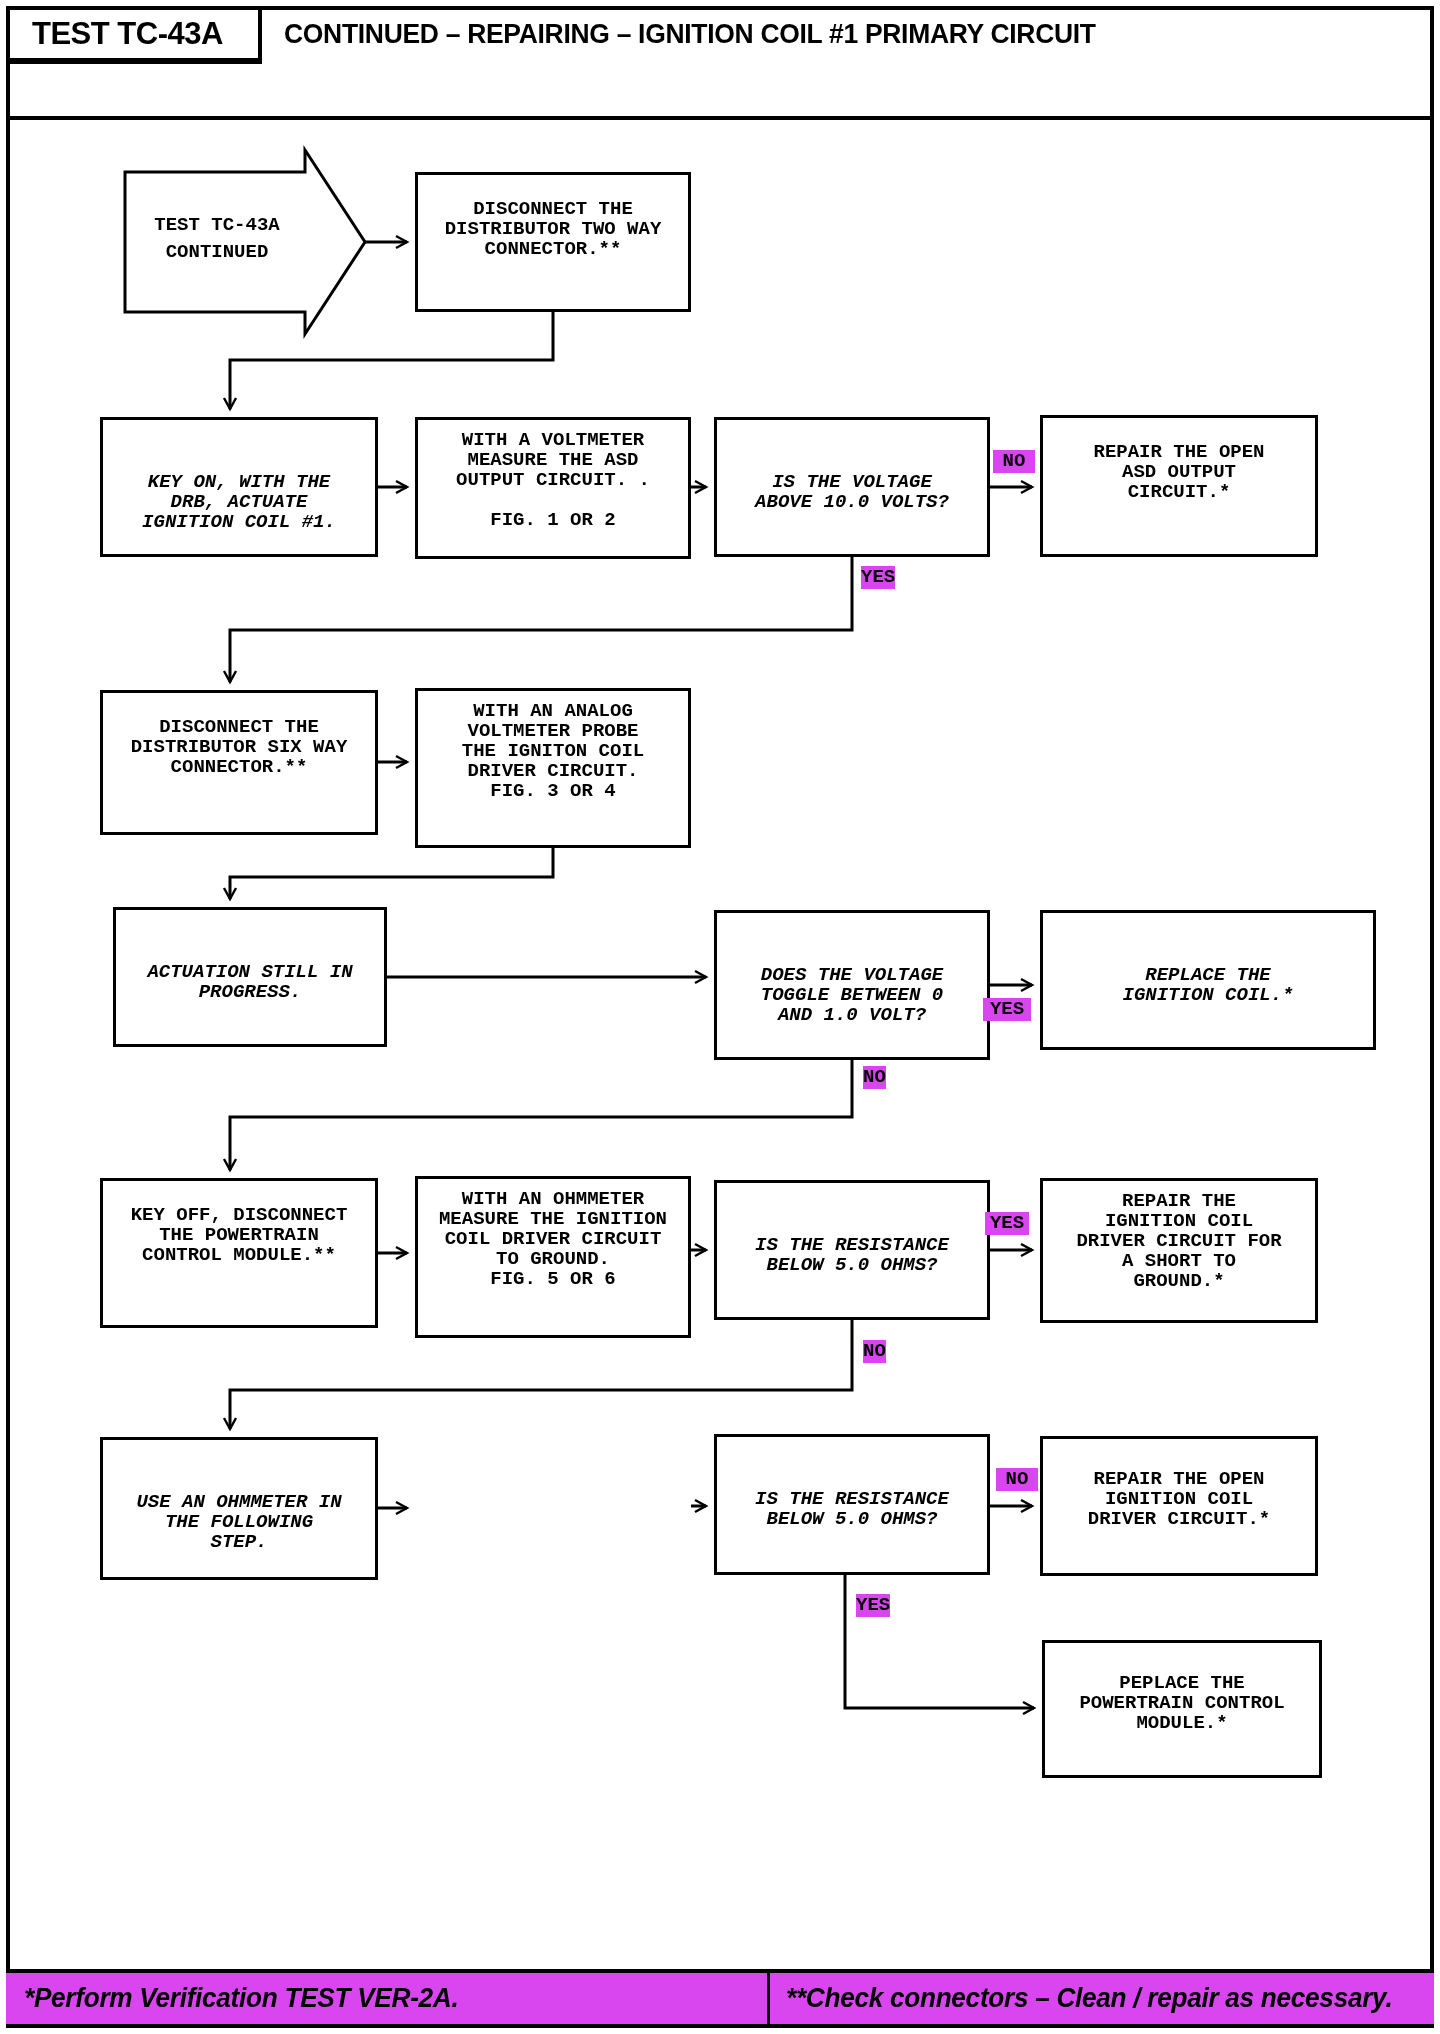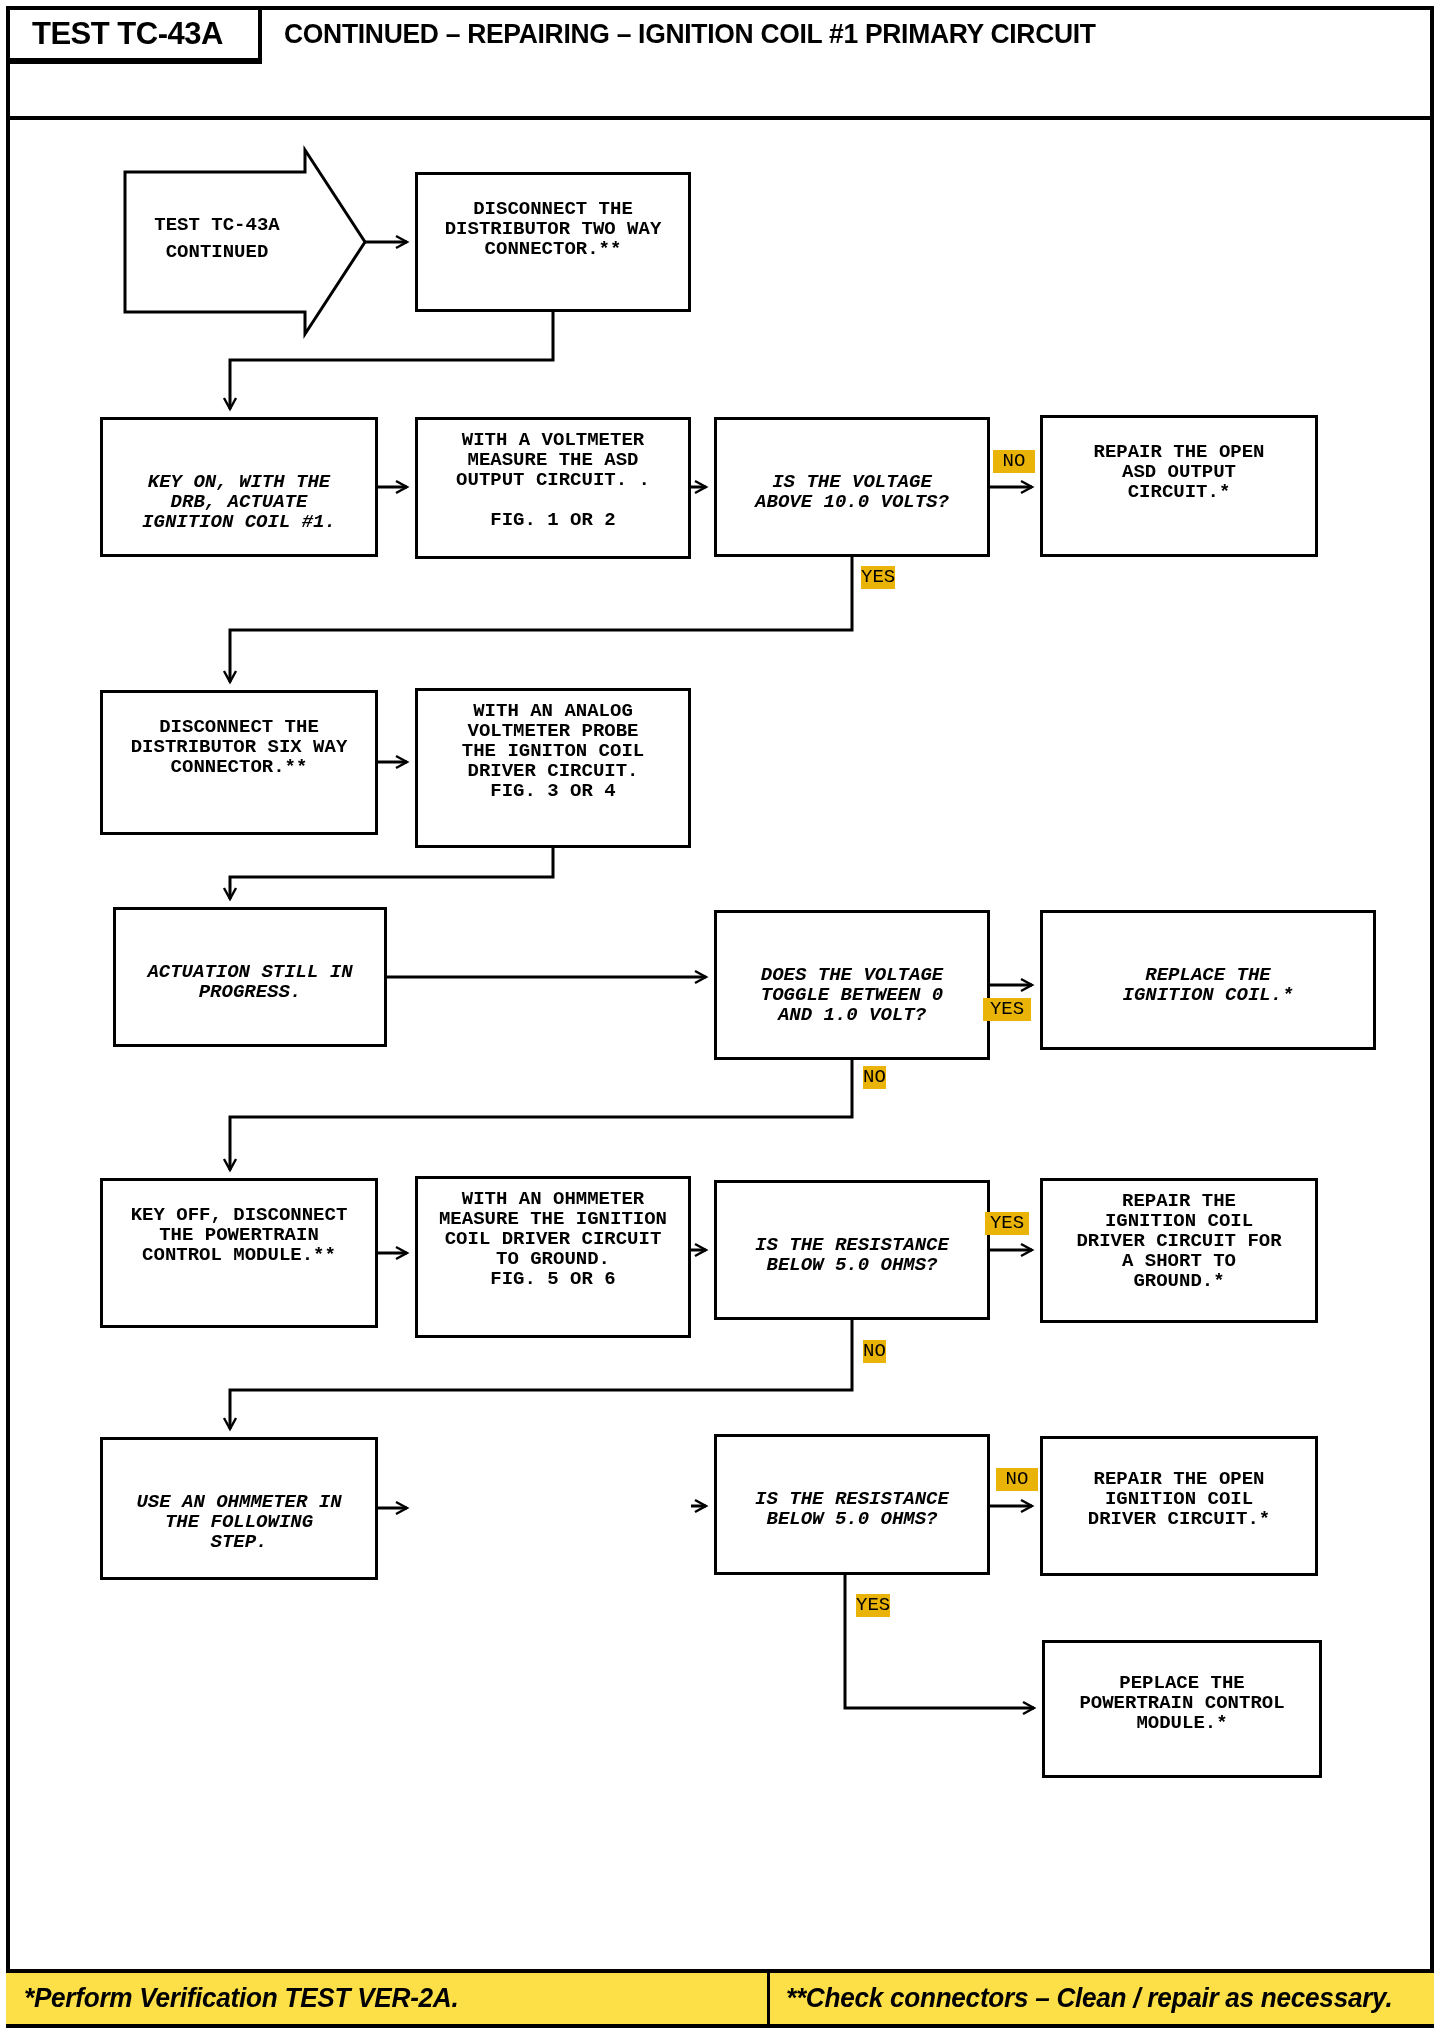--- a/index.html
+++ b/index.html
@@ -38,30 +38,30 @@
   .pt6  { padding-top: 6px; }
   .pt10 { padding-top: 10px; }
   .pt24 { padding-top: 24px; }
   .pt30 { padding-top: 30px; }
   .pt38 { padding-top: 52px; font-style: italic; }
   .start-label {
     position: absolute; left: 128px; top: 212px; width: 178px; text-align: center;
     white-space: pre-line; font-size: 19px; line-height: 27px; font-weight: 700; z-index: 2;
   }
   .edge-label {
-    position: absolute; font-size: 19px; line-height: 23px; font-weight: 400;
-    text-align: center; z-index: 2; background: #eab308;
+    position: absolute; font-size: 19px; line-height: 23px; font-weight: 700;
+    text-align: center; z-index: 2; background: #d946ef;
   }
   .wires { position: absolute; left: 0; top: 0; z-index: 1; }
   .wire { fill: none; stroke: #000; stroke-width: 3; }
   .shape { fill: #fff; stroke: #000; stroke-width: 3; }
   
   .footer {
     position: absolute; left: 6px; top: 1969px; width: 1428px; height: 55px;
-    border-top: 4px solid #000; display: flex; background: #fde047; z-index: 3;
+    border-top: 4px solid #000; display: flex; background: #d946ef; z-index: 3;
   }
   .footer-cell {
     display: flex; align-items: center;
     font-family: "Liberation Sans", sans-serif; font-style: italic; font-weight: 700;
     font-size: 27px; letter-spacing: -0.3px;
   }
   .footer-left { width: 764px; border-right: 3px solid #000; padding-left: 18px; }
   .footer-right { flex: 1; padding-left: 16px; }
   .footer-cell span { transform: scaleX(0.97); transform-origin: left; white-space: nowrap; }
 </style>

